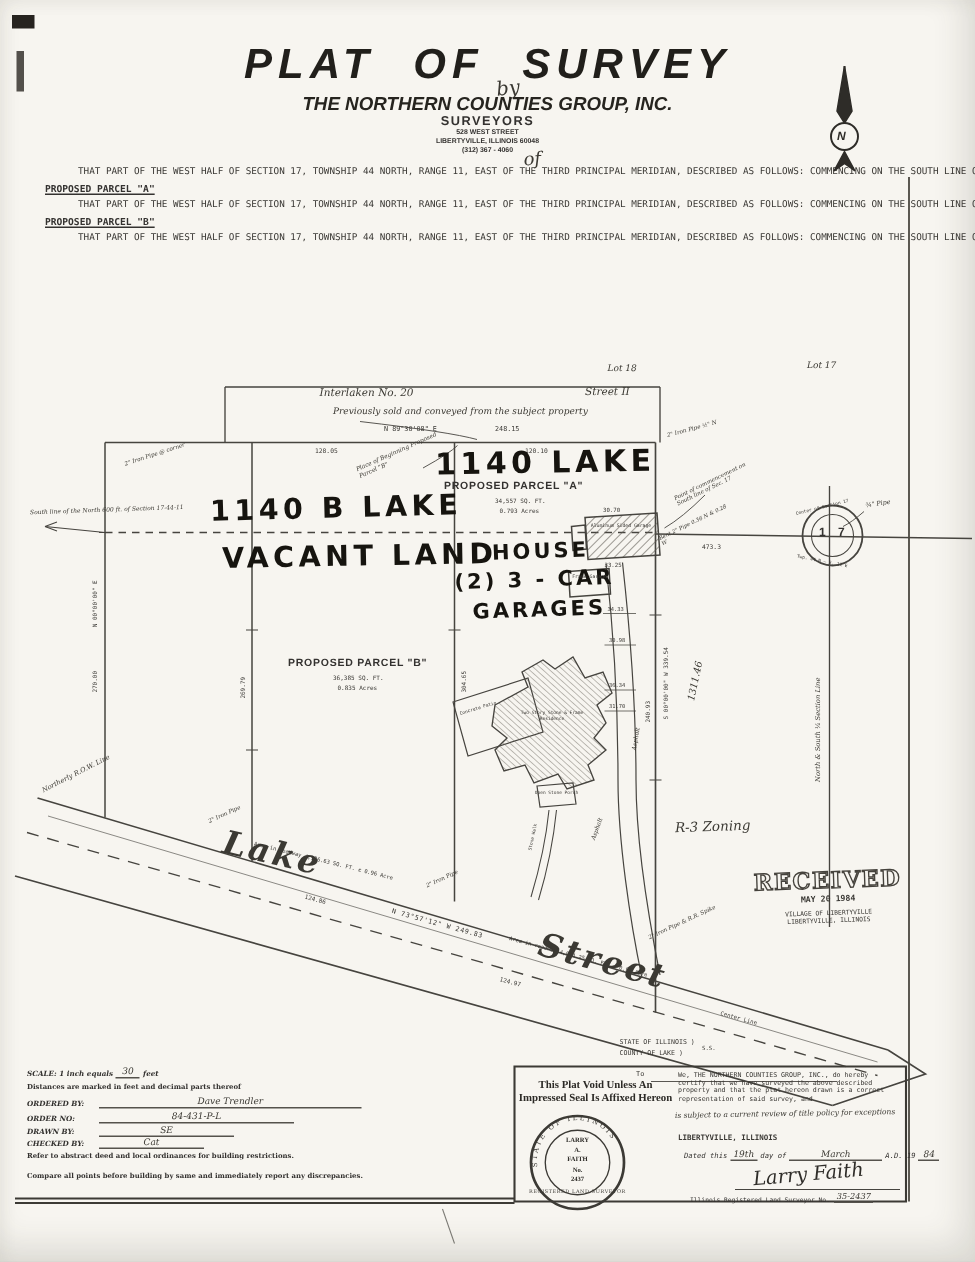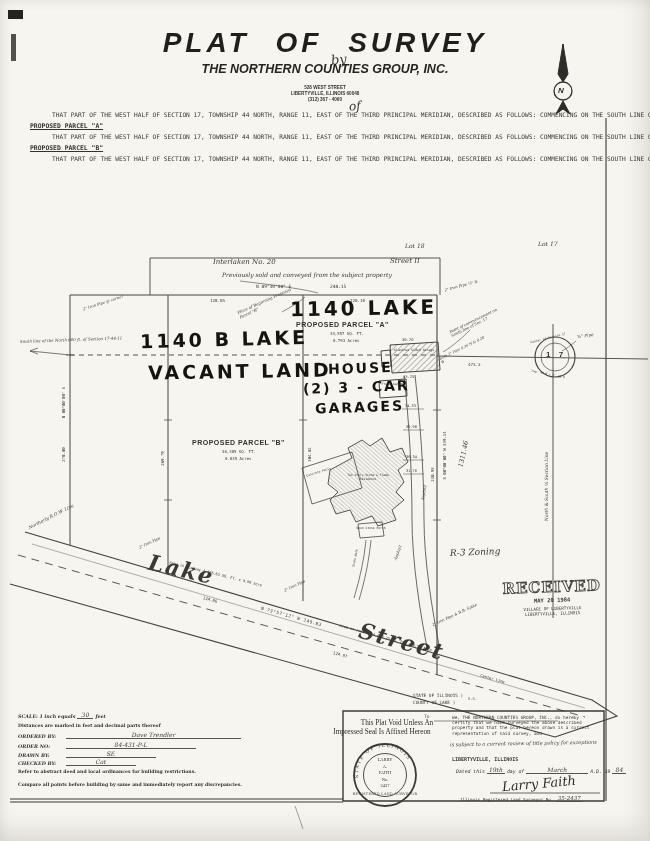--- a/index.html
+++ b/index.html
@@ -4,21 +4,21 @@
 <style>
   html,body{margin:0;padding:0;background:#d8d6d0;}
   .page{position:relative;width:650px;height:841px;margin:0 auto;background:#f7f5f0;overflow:hidden;
         font-family:"Liberation Sans",sans-serif;color:#343230;
         box-shadow:inset -7px -10px 22px rgba(60,55,45,.14), inset 3px 3px 10px rgba(60,55,45,.05);}
   .L{position:absolute;white-space:nowrap;}
   .W{white-space:normal;}
   .typed{font-family:"DejaVu Sans Mono",monospace;color:#3a3834;}
   .hand{font-family:"DejaVu Serif",serif;font-style:italic;color:#3b3933;}
   .marker{font-family:"DejaVu Sans",sans-serif;font-weight:700;color:#16140f;letter-spacing:2px;}
-  .serifb{font-family:"Liberation Serif",serif;font-weight:400;color:#2c2a26;}
+  .serifb{font-family:"Liberation Serif",serif;font-weight:700;color:#2c2a26;}
   .ctr{text-align:center;}
   .r90{transform:rotate(-90deg);width:120px;text-align:center;}
   .outlined{font-family:"DejaVu Serif",serif;font-weight:700;color:#6a675f;letter-spacing:1px;}
   @supports (-webkit-text-stroke: 1px black){
     .outlined{color:rgba(247,245,240,.15);-webkit-text-stroke:0.9px #45423c;}
   }
   .frow{display:flex;align-items:flex-end;font-style:italic;}
   .flab{font-family:"DejaVu Serif",serif;font-weight:700;font-size:4.8px;}
   .fval{border-bottom:0.8px solid #55524c;text-align:center;font-size:6px;line-height:6px;}
   .legalcol p{margin:0 0 4px 0;text-indent:22px;font-size:6.2px;line-height:7.2px;
@@ -31,20 +31,21 @@
 <body>
 
 <div class="page">
 
   <div class="L" style="left:8px;top:10px;width:15px;height:9px;background:#26231f;"></div>
   <div class="L" style="left:11px;top:34px;width:5px;height:27px;background:#36332e;opacity:.85;"></div>
 
   <div class="L ctr" style="left:150px;top:27px;width:350px;font-size:28px;font-weight:700;font-style:italic;letter-spacing:4px;word-spacing:14px;color:#211f1b;">PLAT OF SURVEY</div>
   <div class="L hand" style="left:331px;top:52px;font-size:13px;transform:rotate(-6deg);">by</div>
   <div class="L ctr" style="left:150px;top:62px;width:350px;font-size:12.5px;font-weight:700;font-style:italic;color:#26241f;">THE NORTHERN COUNTIES GROUP, INC.</div>
+  <div class="L ctr" style="left:150px;top:75px;width:350px;font-size:8.5px;font-weight:700;letter-spacing:1px;">SURVEYORS</div>
   <div class="L ctr" style="left:150px;top:85px;width:350px;font-size:4.6px;font-weight:700;">528 WEST STREET</div>
   <div class="L ctr" style="left:150px;top:91px;width:350px;font-size:4.6px;font-weight:700;">LIBERTYVILLE,  ILLINOIS      60048</div>
   <div class="L ctr" style="left:150px;top:97px;width:350px;font-size:4.6px;font-weight:700;">(312)  367 - 4060</div>
   <div class="L hand" style="left:349px;top:99px;font-size:12px;transform:rotate(-4deg);">of</div>
 
   <div class="L legalcol" style="left:30px;top:111px;width:592px;">
     <p>THAT PART OF THE WEST HALF OF SECTION 17, TOWNSHIP 44 NORTH, RANGE 11, EAST OF THE THIRD PRINCIPAL MERIDIAN, DESCRIBED AS FOLLOWS:  COMMENCING ON THE SOUTH LINE OF THE NORTHWEST QUARTER OF SAID SECTION AT A POINT 473.3 FEET WEST OF THE CENTER OF SAID SECTION;  RUNNING THENCE NORTH 664.3 FEET;  THENCE WEST 248.1 FEET;  THENCE SOUTH 870 FEET TO THE CENTER OF THE HIGHWAY;  THENCE SOUTHEASTERLY ALONG THE CENTER OF SAID HIGHWAY, 249.7 FEET TO A POINT DUE SOUTH OF THE PLACE OF BEGINNING;  THENCE NORTH TO THE PLACE OF BEGINNING (excepting therefrom the North 600 feet more or less), IN LIBERTYVILLE, LAKE COUNTY, ILLINOIS.</p>
     <div class="legalhead">PROPOSED PARCEL "A"</div>
     <p>THAT PART OF THE WEST HALF OF SECTION 17, TOWNSHIP 44 NORTH, RANGE 11, EAST OF THE THIRD PRINCIPAL MERIDIAN, DESCRIBED AS FOLLOWS:  COMMENCING ON THE SOUTH LINE OF THE NORTHWEST QUARTER OF SAID SECTION AT A POINT 473.3 FEET WEST OF THE CENTER OF SAID SECTION;  THENCE NORTH AND PARALLEL WITH THE EAST LINE OF SAID NORTHWEST QUARTER 64.25 FEET;  THENCE S 89°36'08" W AND PARALLEL WITH THE SOUTH LINE OF THE NORTHWEST QUARTER OF SAID SECTION, 120.10 FEET;  THENCE SOUTH AND PARALLEL WITH THE EAST LINE OF SAID NORTHWEST QUARTER, 304.65 FEET TO THE CENTER OF THE HIGHWAY (Lake Street);  THENCE S 73°57'12" E ALONG THE CENTER OF SAID HIGHWAY, 124.97 FEET;  THENCE NORTH AND PARALLEL WITH SAID EAST LINE OF THE NORTHWEST QUARTER, 275.29 FEET TO THE PLACE OF BEGINNING.  ALL IN LAKE COUNTY, ILLINOIS.</p>
     <div class="legalhead">PROPOSED PARCEL "B"</div>
@@ -243,21 +244,21 @@
     <span class="fval hand" style="width:90px;">SE</span>
   </div>
   <div class="L frow" style="left:18px;top:759px;">
     <span class="flab" style="width:48px;">CHECKED BY:</span>
     <span class="fval hand" style="width:70px;">Cat</span>
   </div>
   <div class="L flab W" style="left:18px;top:769px;width:290px;font-size:4.6px;line-height:5.4px;">Refer to abstract deed and local ordinances for building restrictions.</div>
   <div class="L flab W" style="left:18px;top:782px;width:320px;font-size:4.6px;line-height:5.4px;">Compare all points before building by same and immediately report any discrepancies.</div>
 
   <div class="L serifb ctr" style="left:344px;top:719px;width:106px;font-size:7.2px;">This Plat Void Unless An</div>
-  <div class="L serifb ctr" style="left:326px;top:728px;width:112px;font-size:7.2px;">Impressed Seal Is Affixed Hereon</div>
+  <div class="L serifb ctr" style="left:341px;top:728px;width:112px;font-size:7.2px;">Impressed Seal Is Affixed Hereon</div>
   <div class="L serifb ctr" style="left:365px;top:757px;width:40px;font-size:4.4px;">LARRY</div>
   <div class="L serifb ctr" style="left:365px;top:763.5px;width:40px;font-size:4.4px;">A.</div>
   <div class="L serifb ctr" style="left:365px;top:770px;width:40px;font-size:4.4px;">FAITH</div>
   <div class="L serifb ctr" style="left:365px;top:776.5px;width:40px;font-size:4.4px;">No.</div>
   <div class="L serifb ctr" style="left:365px;top:783px;width:40px;font-size:4.4px;">2437</div>
   <div class="L ctr" style="left:350px;top:792px;width:70px;font-size:3.3px;letter-spacing:.4px;color:#3c3a35;font-family:'DejaVu Serif',serif;">REGISTERED LAND SURVEYOR</div>
 
   <div class="L typed W" style="left:452px;top:715px;width:148px;font-size:4.4px;line-height:5.2px;">We, THE NORTHERN COUNTIES GROUP, INC., do hereby certify that we have surveyed the above described property and that the plat hereon drawn is a correct representation of said survey, and</div>
   <div class="L hand" style="left:450px;top:740px;font-size:5px;transform:rotate(-1deg);">is subject to a current review of title policy for exceptions</div>
   <div class="L typed" style="left:452px;top:756px;font-size:5px;font-weight:700;">LIBERTYVILLE, ILLINOIS</div>

